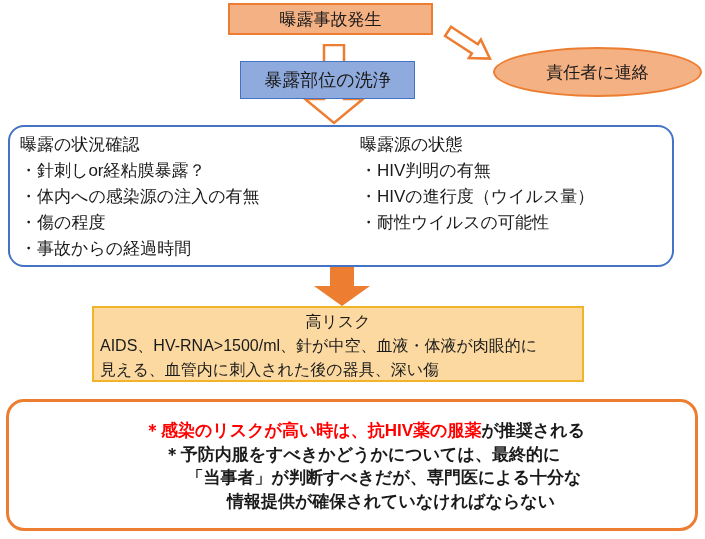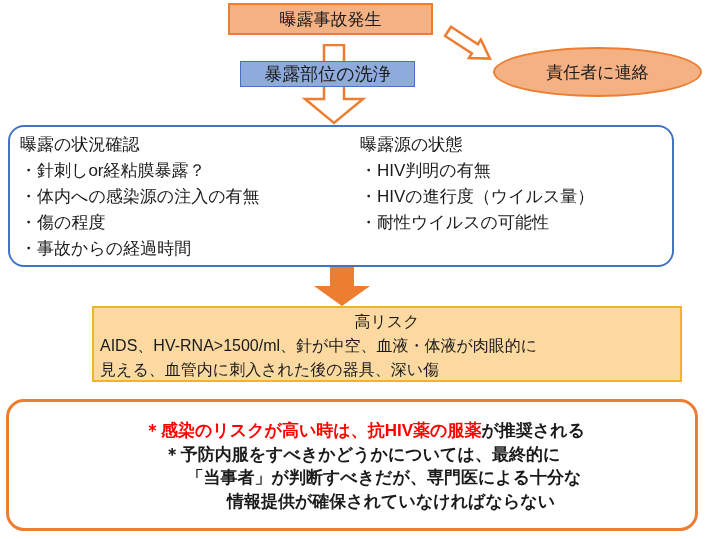--- a/index.html
+++ b/index.html
@@ -6,41 +6,41 @@
   .canvas{
     position:relative;width:705px;height:539px;background:#ffffff;overflow:hidden;
     font-family:"Liberation Sans","DejaVu Sans",sans-serif;color:#1a1a1a;
   }
   .box{position:absolute;display:flex;align-items:center;justify-content:center;box-sizing:border-box;}
   .top-box{
     left:228px;top:3px;width:205px;height:32px;z-index:2;
     background:var(--salmon_fill);border:2px solid var(--orange);font-size:17px;
   }
   .wash-box{
-    left:240px;top:61px;width:175px;height:26px;z-index:2;
+    left:240px;top:61px;width:175px;height:38px;z-index:2;
     background:var(--blue_fill);border:1.5px solid var(--blue_border);font-size:18px;
   }
   .contact-ellipse{
     position:absolute;left:493px;top:47px;width:209px;height:50px;z-index:2;
     background:var(--salmon_fill);border:2px solid var(--orange);border-radius:50%;
     display:flex;align-items:center;justify-content:center;font-size:17px;box-sizing:border-box;
   }
   .arrow-svg{position:absolute;z-index:1;}
   .hollow{fill:#ffffff;stroke:var(--orange);stroke-width:2.5;stroke-linejoin:miter;}
   .solid{fill:var(--orange);stroke:none;}
   .big-box{
     position:absolute;left:8px;top:125px;width:666px;height:142px;z-index:2;box-sizing:border-box;
     background:#ffffff;border:2.5px solid var(--blue_border);border-radius:16px;
     font-size:17px;line-height:26px;
   }
   .col{position:absolute;top:5px;white-space:nowrap;}
   .col-left{left:10px;}
   .col-right{left:350px;}
   .risk-box{
-    position:absolute;left:92px;top:306px;width:590px;height:76px;z-index:2;box-sizing:border-box;
+    position:absolute;left:92px;top:306px;width:492px;height:76px;z-index:2;box-sizing:border-box;
     background:var(--gold_fill);border:2px solid var(--gold_border);
     font-size:16px;line-height:24px;padding:2px 6px 0 6px;
   }
   .risk-title{text-align:center;}
   .risk-line{text-align:left;white-space:nowrap;}
   .rec-box{
     position:absolute;left:6px;top:399px;width:692px;height:132px;z-index:2;box-sizing:border-box;
     background:#ffffff;border:3px solid var(--orange);border-radius:18px;
     font-size:17px;font-weight:bold;line-height:23.5px;padding-top:17px;text-align:center;
   }

